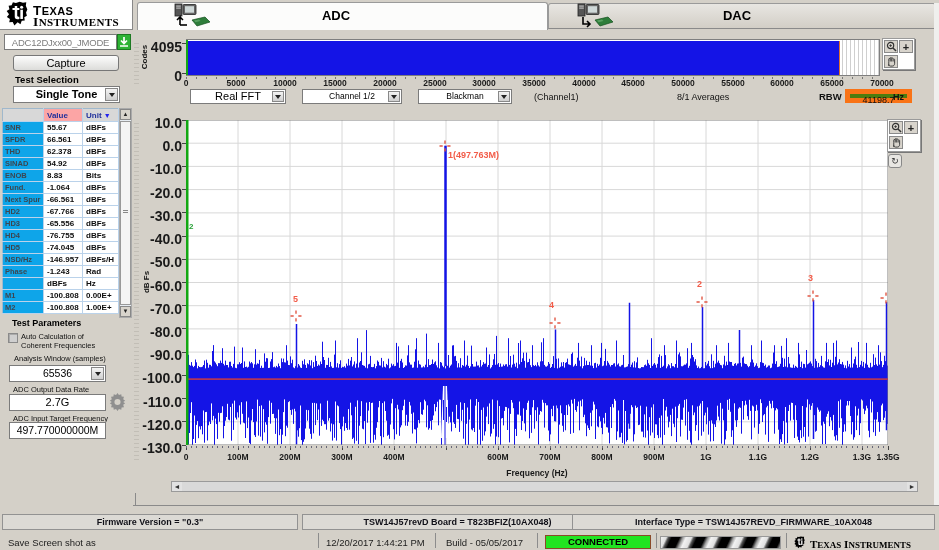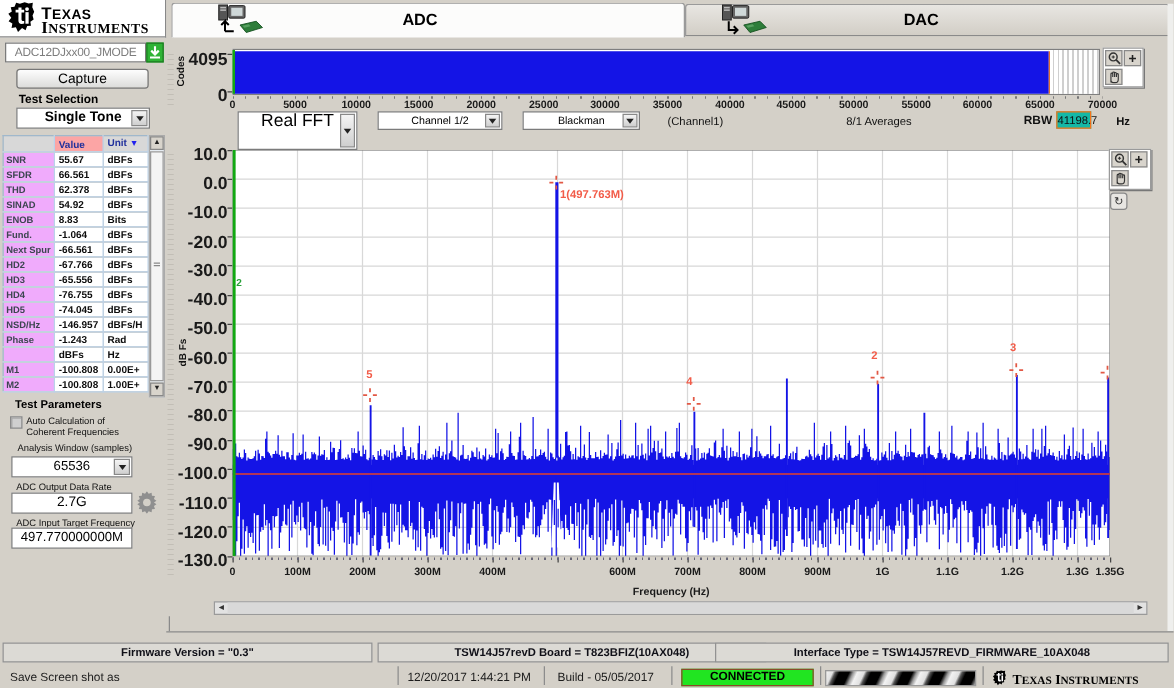--- a/index.html
+++ b/index.html
@@ -9,21 +9,21 @@
 .xl {position:absolute;width:50px;text-align:center;font-size:8.5px;font-weight:bold;color:#1a1a1a;}
 .tk {position:absolute;width:1px;height:4px;background:#444;}
 .mk {font:bold 9px "Liberation Sans",sans-serif;fill:#f25c49;}
 .mkg {font:bold 8px "Liberation Sans",sans-serif;fill:#27a037;}
 .combo {position:absolute;background:#fff;border:1px solid #7b7b7b;}
 .cbtn {position:absolute;right:1px;top:1px;bottom:1px;width:13px;background:linear-gradient(#f4f4f4,#cfcfcf);border:1px solid #888;
   display:flex;align-items:center;justify-content:center;}
 .cbtn:after {content:"";border:3.5px solid transparent;border-top:4.5px solid #222;margin-top:4px;}
 .lbl {position:absolute;font-size:7.5px;color:#111;}
 td {border:1px solid #bad2ea;border-width:0 1px 1px 0;font-weight:bold;overflow:hidden;white-space:nowrap;height:11.3px;line-height:11px;}
-.c1 {background:#f0abfc;color:#3c4650;font-size:7.5px;width:41px;padding-left:2px;}
+.c1 {background:#0ea5e9;color:#3c4650;font-size:7.5px;width:41px;padding-left:2px;}
 .c2 {background:#fff;color:#0c0c0c;font-size:8px;width:39px;padding-left:3px;}
 .c3 {background:#fff;color:#0c0c0c;font-size:8px;width:36px;padding-left:3px;}
 .pal {position:absolute;background:#fff;border:1px solid #9a9a9a;box-shadow:1px 1px 0 #777;}
 .pbtn {position:absolute;width:14px;height:13px;background:#d8d4cc;border:1px solid #8a8a8a;display:flex;align-items:center;justify-content:center;}
 .sep {position:absolute;width:1px;background:#8c8c8c;top:533px;height:15px;}
 .bcell {position:absolute;top:514px;height:16px;background:#dcdad5;border:1px solid #929292;
   font-size:9px;font-weight:bold;color:#101018;text-align:center;line-height:14px;overflow:hidden;}
 .btxt {position:absolute;top:537px;font-size:9.5px;color:#1c1c1c;}
 </style></head>
 <body>
@@ -227,27 +227,27 @@
       <line x1="3.6" y1="5" x2="6.4" y2="5" stroke="#333" stroke-width="1"></line>
     </svg>
   </div>
 <div class="pbtn" style="left:899px;top:40px;font-size:11px;font-weight:bold;color:#222;">+</div>
 <div class="pbtn" style="left:884px;top:55px;">
     <svg width="11" height="11" viewBox="0 0 12 12">
       <path d="M3 11V6M3 6V3.5a.8.8 0 011.6 0M4.6 6V2.5a.8.8 0 011.6 0M6.2 6V3a.8.8 0 011.6 0M7.8 6V4a.8.8 0 011.6 0V8c0 2-1 3-2.6 3H5c-1 0-2-.7-2-2" fill="none" stroke="#333" stroke-width="1"></path>
     </svg>
   </div>
 
-<div class="combo" style="left:190px;top:89px;width:96px;height:31px;font-size:14px;text-align:center;line-height:13px;color:#000;">Real FFT<span class="cbtn" style="width:12px;"></span></div>
+<div class="combo" style="left:190px;top:89px;width:96px;height:15px;font-size:11px;text-align:center;line-height:13px;color:#000;">Real FFT<span class="cbtn" style="width:12px;"></span></div>
 <div class="combo" style="left:302px;top:89px;width:100px;height:15px;font-size:8.5px;text-align:center;line-height:13px;color:#000;">Channel 1/2<span class="cbtn" style="width:12px;"></span></div>
 <div class="combo" style="left:418px;top:89px;width:94px;height:15px;font-size:8.5px;text-align:center;line-height:13px;color:#000;">Blackman<span class="cbtn" style="width:12px;"></span></div>
 <div class="abs" style="left:534px;top:92px;font-size:9px;color:#111;">(Channel1)</div>
 <div class="abs" style="left:677px;top:92px;font-size:9px;color:#111;">8/1 Averages</div>
 <div class="abs" style="left:819px;top:91px;font-size:9.5px;font-weight:bold;color:#111;">RBW</div>
-<div class="abs" style="left:845px;top:89px;width:28px;height:14px;background:#14b8a6;border:1px solid #f97316;font-size:9px;text-align:center;line-height:12px;color:#111;">41198.7</div>
+<div class="abs" style="left:845px;top:89px;width:67px;height:14px;background:#4d7c0f;border:5px solid #f97316;font-size:9px;text-align:center;line-height:12px;color:#111;">41198.7</div>
 <div class="abs" style="left:893px;top:92px;font-size:9px;font-weight:bold;color:#111;">Hz</div>
 
 <div class="abs" style="left:141px;top:262px;width:10px;height:40px;font-size:8px;font-weight:bold;color:#111;transform:rotate(-90deg);transform-origin:center;white-space:nowrap;display:flex;align-items:center;justify-content:center;">dB Fs</div>
 <div class="yl" style="top:115.0px;">10.0</div>
 <div class="abs" style="left:182px;top:119.5px;width:4px;height:1px;background:#444;"></div>
 <div class="yl" style="top:138.2px;">0.0</div>
 <div class="abs" style="left:182px;top:142.7px;width:4px;height:1px;background:#444;"></div>
 <div class="yl" style="top:161.4px;">-10.0</div>
 <div class="abs" style="left:182px;top:165.9px;width:4px;height:1px;background:#444;"></div>
 <div class="yl" style="top:184.6px;">-20.0</div>

